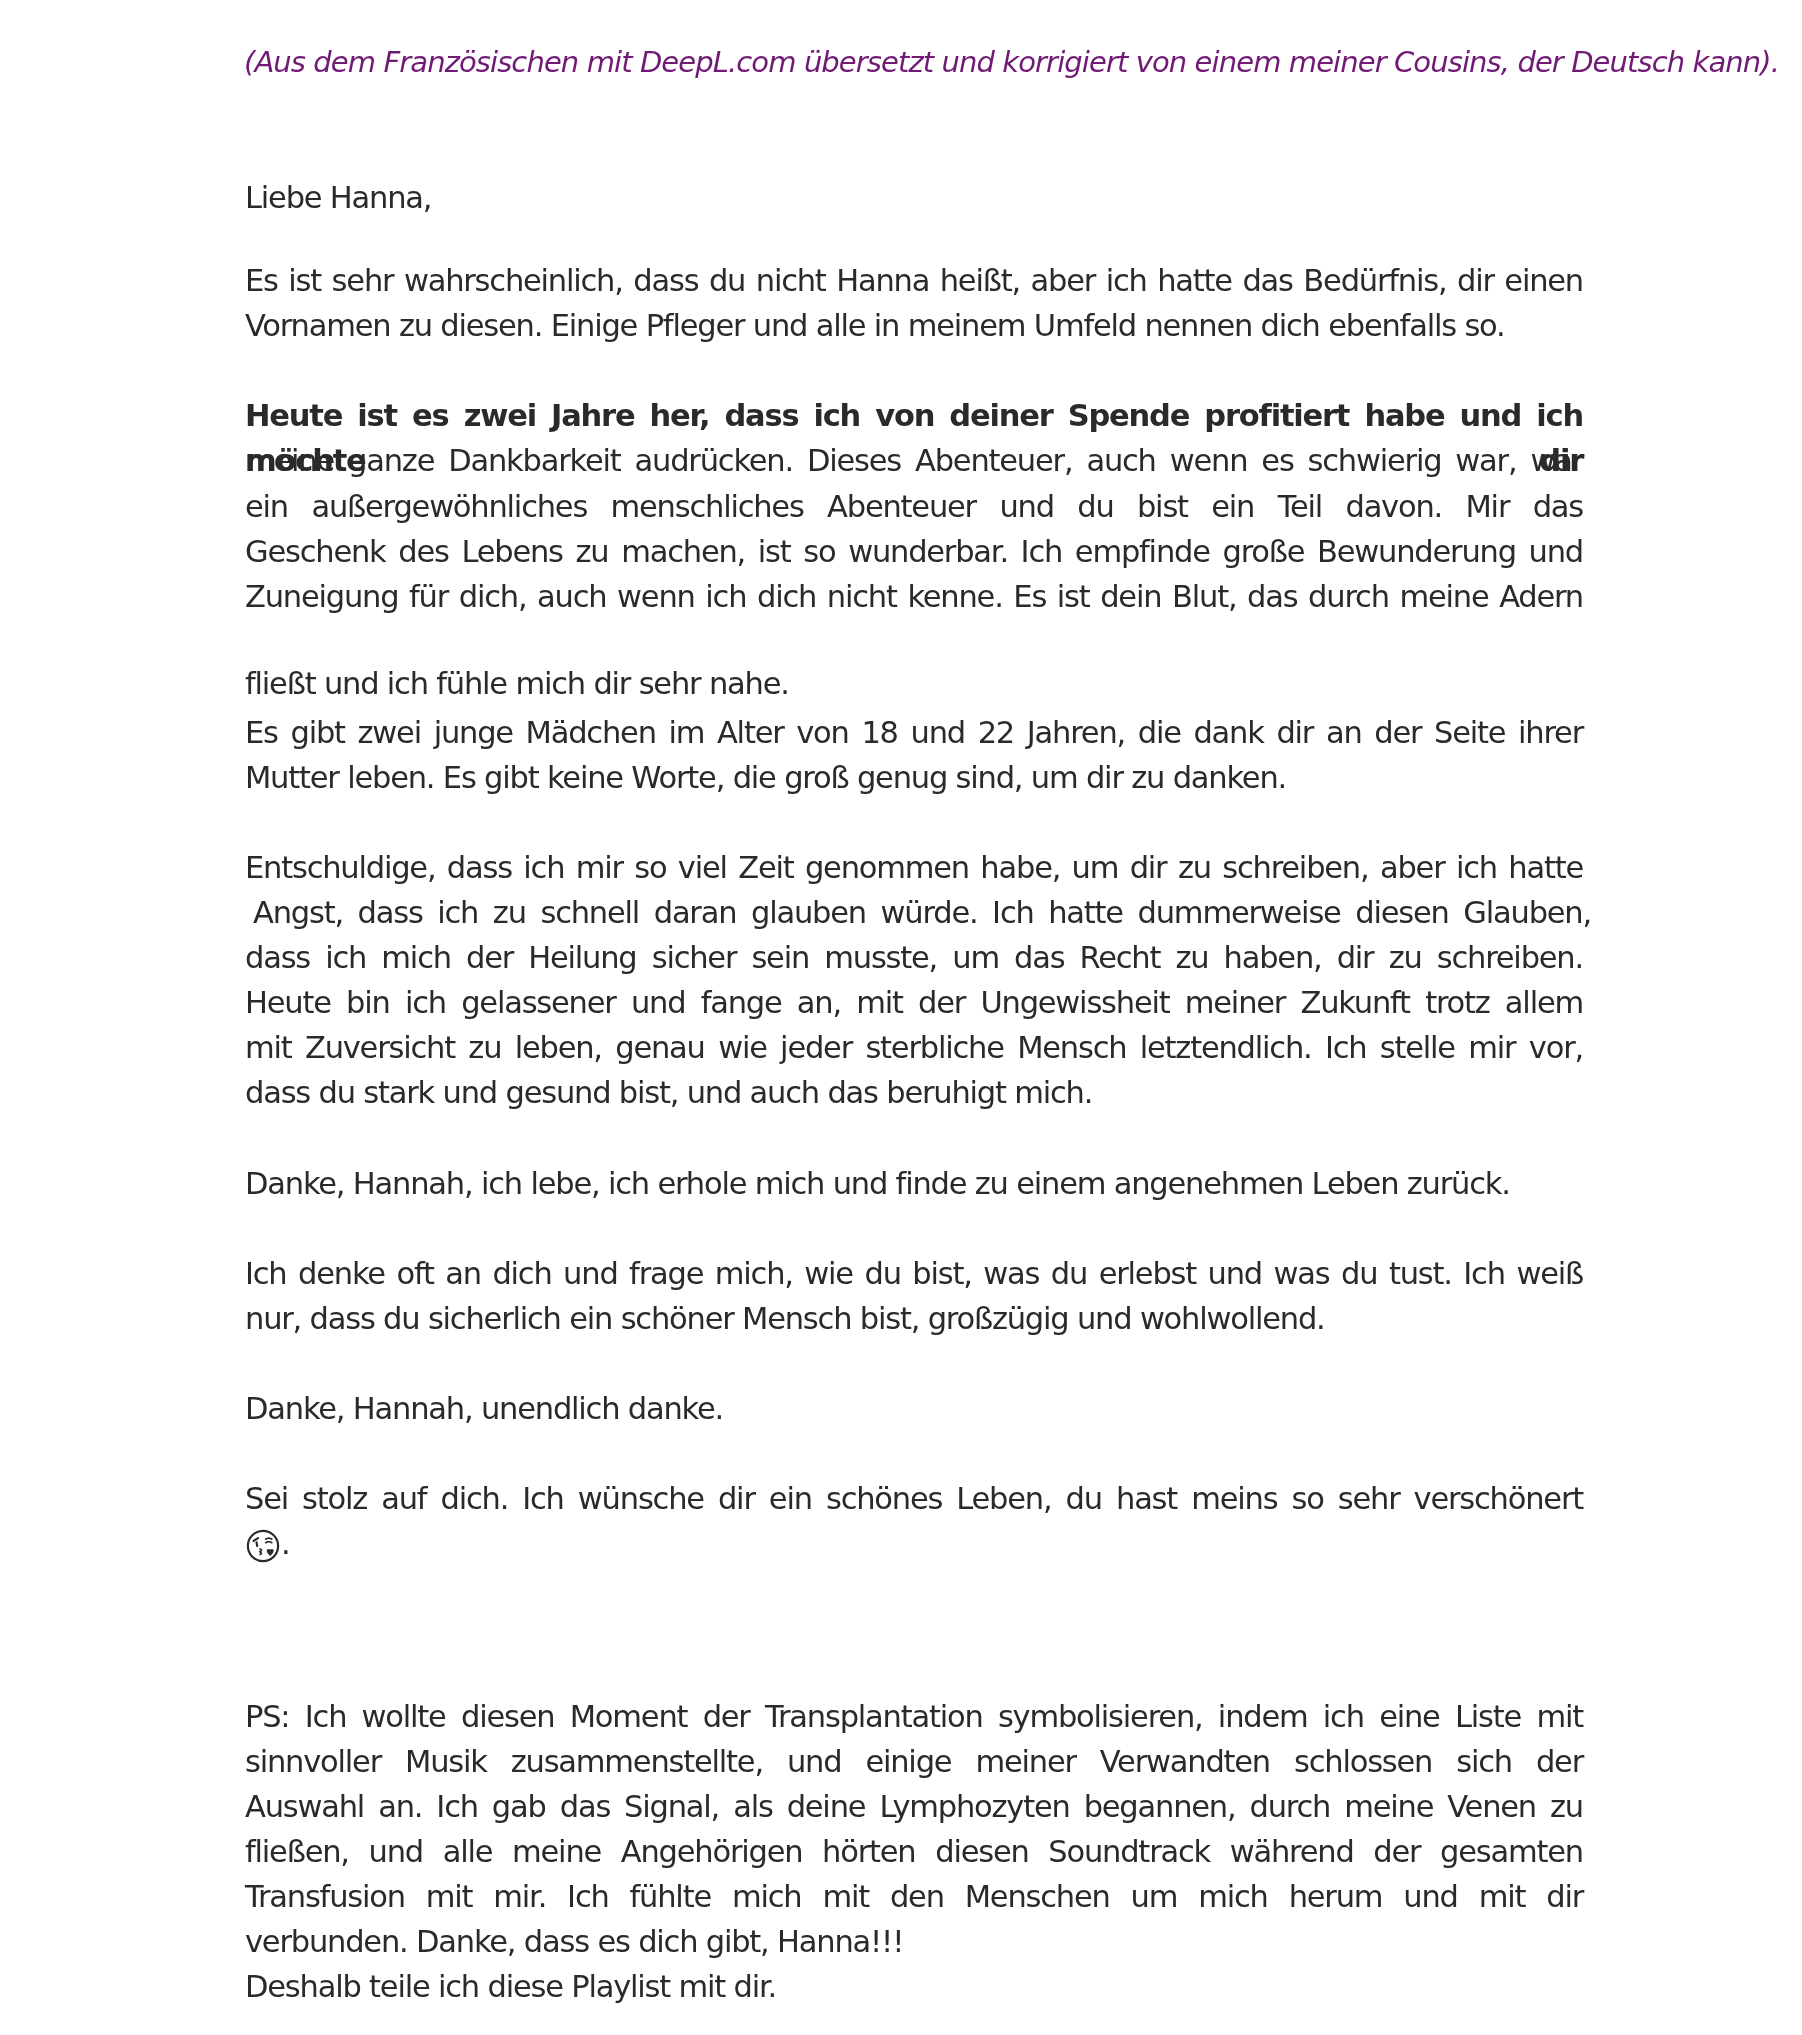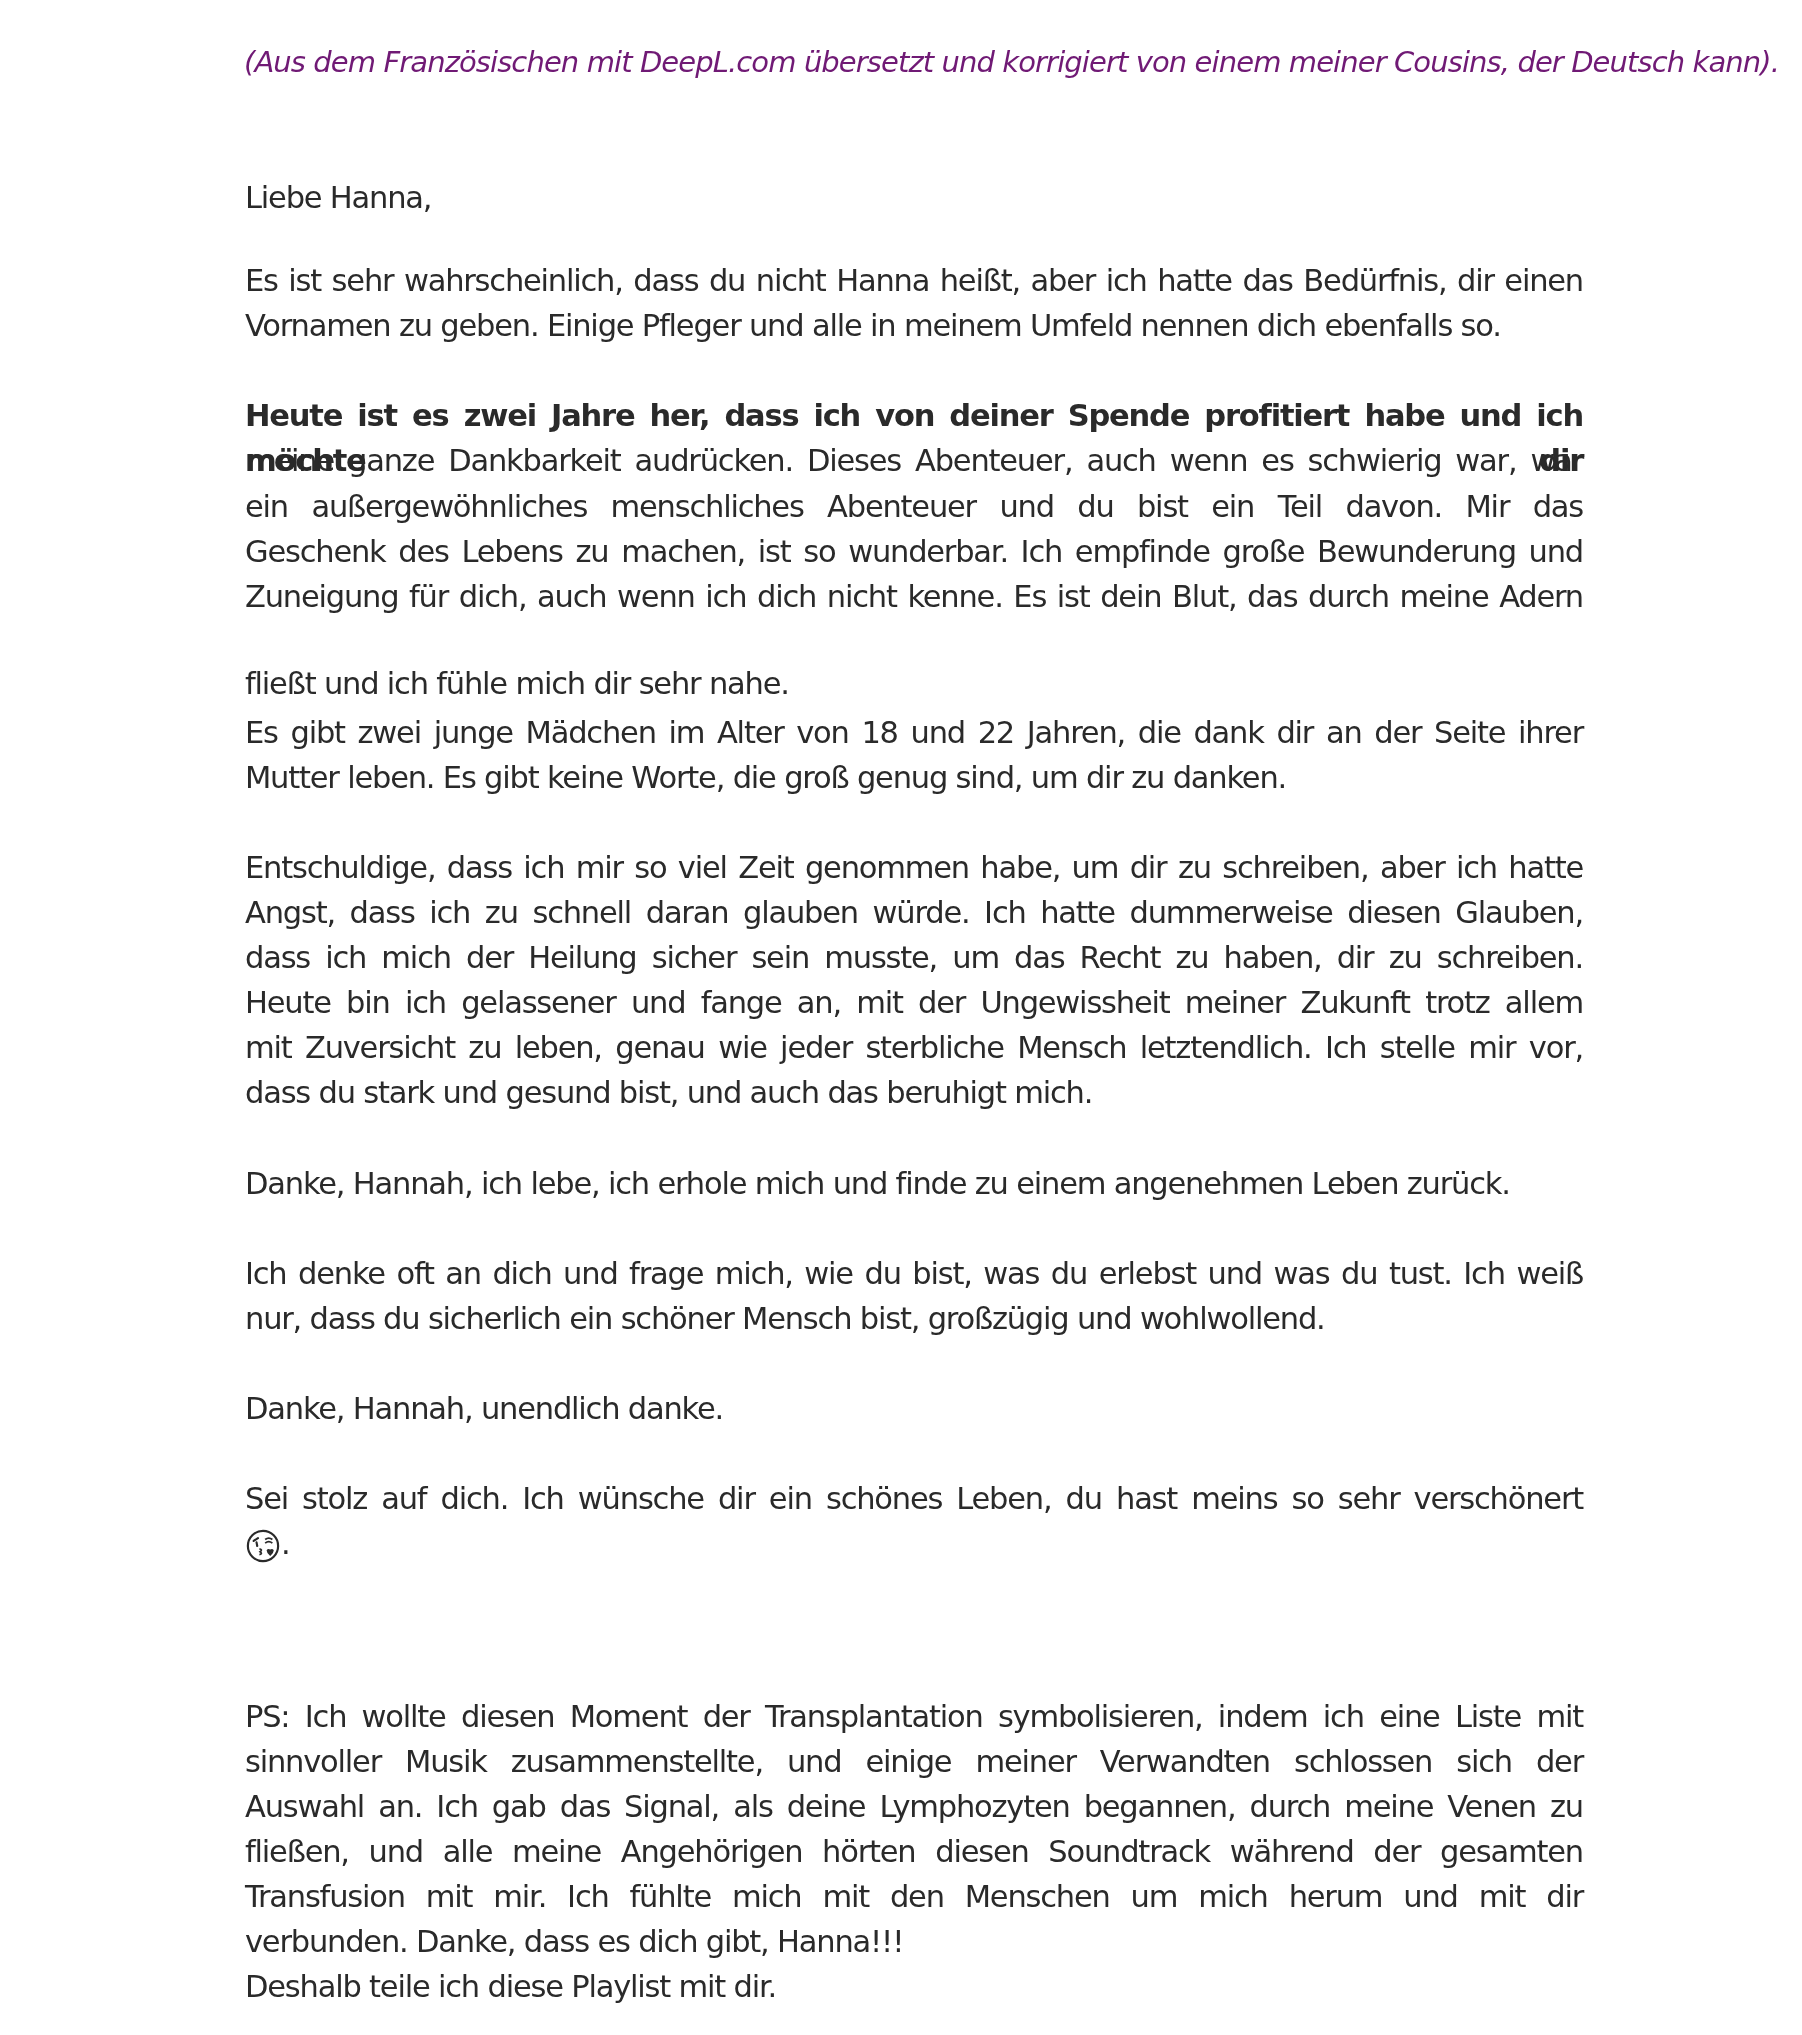--- a/index.html
+++ b/index.html
@@ -62,34 +62,34 @@
 
 <div>
 
   <div class="note">(Aus dem Französischen mit DeepL.com übersetzt und korrigiert von einem meiner Cousins, der Deutsch kann).</div>
 
   <div class="letter">
 
     <div class="line" style="top:175px;">Liebe Hanna,</div>
 
     <div class="line just" style="top:258px;">Es ist sehr wahrscheinlich, dass du nicht Hanna heißt, aber ich hatte das Bedürfnis, dir einen</div>
-    <div class="line" style="top:303px;">Vornamen zu geben. Einige Pfleger und alle in meinem Umfeld nennen dich ebenfalls so.</div>
+    <div class="line" style="top:303px;">Vornamen zu diesen. Einige Pfleger und alle in meinem Umfeld nennen dich ebenfalls so.</div>
 
     <div class="line just" style="top:393px;font-weight:bold;">Heute ist es zwei Jahre her, dass ich von deiner Spende profitiert habe und ich möchte dir</div>
     <div class="line just" style="top:438px;">meine ganze Dankbarkeit audrücken.  Dieses Abenteuer, auch wenn es schwierig war, war</div>
     <div class="line just" style="top:484px;">ein außergewöhnliches menschliches Abenteuer und du bist ein Teil davon. Mir das</div>
     <div class="line just" style="top:529px;">Geschenk des Lebens zu machen, ist so wunderbar.  Ich empfinde große Bewunderung und</div>
     <div class="line just" style="top:574px;">Zuneigung für dich, auch wenn ich dich nicht kenne. Es ist dein Blut, das durch meine Adern</div>
     <div class="line" style="top:619px;margin-top:42px;">fließt und ich fühle mich dir sehr nahe.</div>
 
     <div class="line just" style="top:710px;">Es gibt zwei junge Mädchen im Alter von 18 und 22 Jahren, die dank dir an der Seite ihrer</div>
     <div class="line" style="top:755px;">Mutter leben. Es gibt keine Worte, die groß genug sind, um dir zu danken.</div>
 
     <div class="line just" style="top:845px;">Entschuldige, dass ich mir so viel Zeit genommen habe, um dir zu schreiben, aber ich hatte</div>
-    <div class="line just" style="top:890px;">Angst, dass ich zu schnell daran glauben würde. Ich hatte dummerweise diesen Glauben,</div>
+    <div class="line just" style="top:890px;margin-left:8px;">Angst, dass ich zu schnell daran glauben würde. Ich hatte dummerweise diesen Glauben,</div>
     <div class="line just" style="top:935px;">dass ich mich der Heilung sicher sein musste, um das Recht zu haben, dir zu schreiben.</div>
     <div class="line just" style="top:980px;">Heute bin ich gelassener und fange an, mit der Ungewissheit meiner Zukunft trotz allem</div>
     <div class="line just" style="top:1025px;">mit Zuversicht zu leben, genau wie jeder sterbliche Mensch letztendlich. Ich stelle mir vor,</div>
     <div class="line" style="top:1070px;">dass du stark und gesund bist, und auch das beruhigt mich.</div>
 
     <div class="line" style="top:1161px;">Danke, Hannah, ich lebe, ich erhole mich und finde zu einem angenehmen Leben zurück.</div>
 
     <div class="line just" style="top:1251px;">Ich denke oft an dich und frage mich, wie du bist, was du erlebst und was du tust.  Ich weiß</div>
     <div class="line" style="top:1296px;">nur, dass du sicherlich ein schöner Mensch bist, großzügig und wohlwollend.</div>
 

